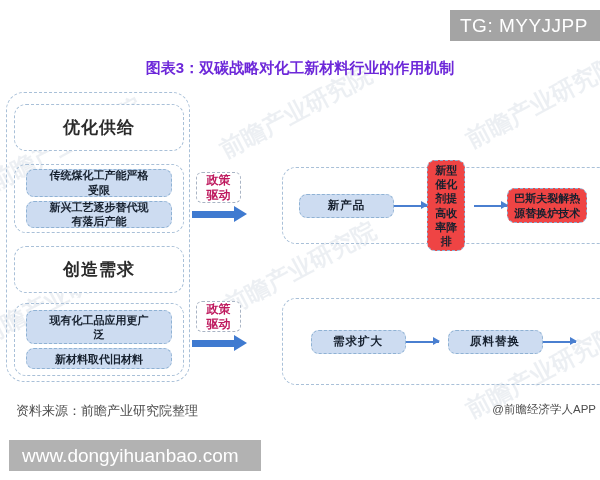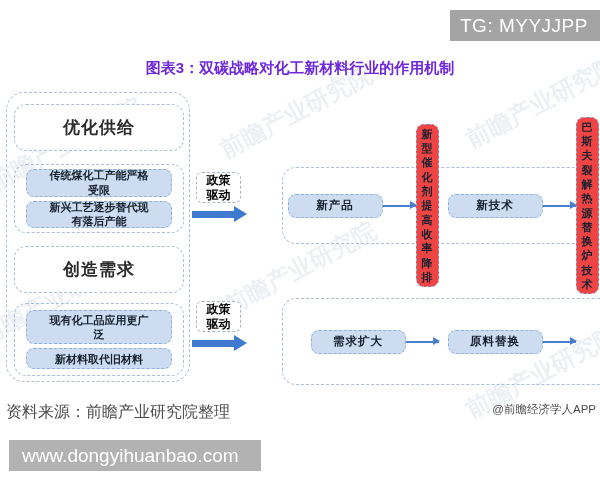--- a/index.html
+++ b/index.html
@@ -117,21 +117,21 @@
   .connector-1 { top: 172px; }
   .connector-2 { top: 301px; }
   .connector-label {
     width: 45px; height: 31px;
     margin-left: 6px;
     border: 1px dashed #a9b4c4;
     border-radius: 6px;
     background: #ffffff;
     display: flex; align-items: center; justify-content: center;
     text-align: center;
-    font-size: 12px; font-weight: bold; color: #000000;
+    font-size: 12px; font-weight: bold; color: #be185d;
     line-height: 1.2;
     padding: 0 9px;
   }
   .big-arrow {
     position: relative;
     width: 42px; height: 7px;
     background: #3f7ad0;
     margin: 8px 0 0 2px;
   }
   .big-arrow::after {
@@ -193,22 +193,22 @@
     display: flex; align-items: center; justify-content: center;
     text-align: center;
     font-size: 11px; font-weight: bold; color: #16202e;
     line-height: 1.3;
     padding: 2px 5px;
   }
 
   
   .source {
     position: absolute;
-    left: 6px; top: 402px;
-    font-size: 16px; color: #4d4d4d;
+    left: 16px; top: 402px;
+    font-size: 13px; color: #4d4d4d;
   }
   .credit {
     position: absolute;
     right: 4px; top: 402px;
     font-size: 11.5px; color: #4d4d4d;
   }
 </style>
 </head>
 <body>
 
@@ -247,21 +247,20 @@
     <div class="big-arrow"></div>
   </div>
 
   <div class="right-group right-group-1">
     <div class="flow-row">
       <div class="tag-box">新产品</div>
       <div class="small-arrow"></div>
       <div class="desc-box">新型催化剂提高收率降排</div>
     </div>
     <div class="flow-row">
-      <div class="tag-box">新技术</div>
       <div class="small-arrow"></div>
       <div class="desc-box">巴斯夫裂解热源替换炉技术</div>
     </div>
   </div>
 
   <div class="right-group right-group-2">
     <div class="flow-row">
       <div class="tag-box">需求扩大</div>
       <div class="small-arrow"></div>
     </div>

